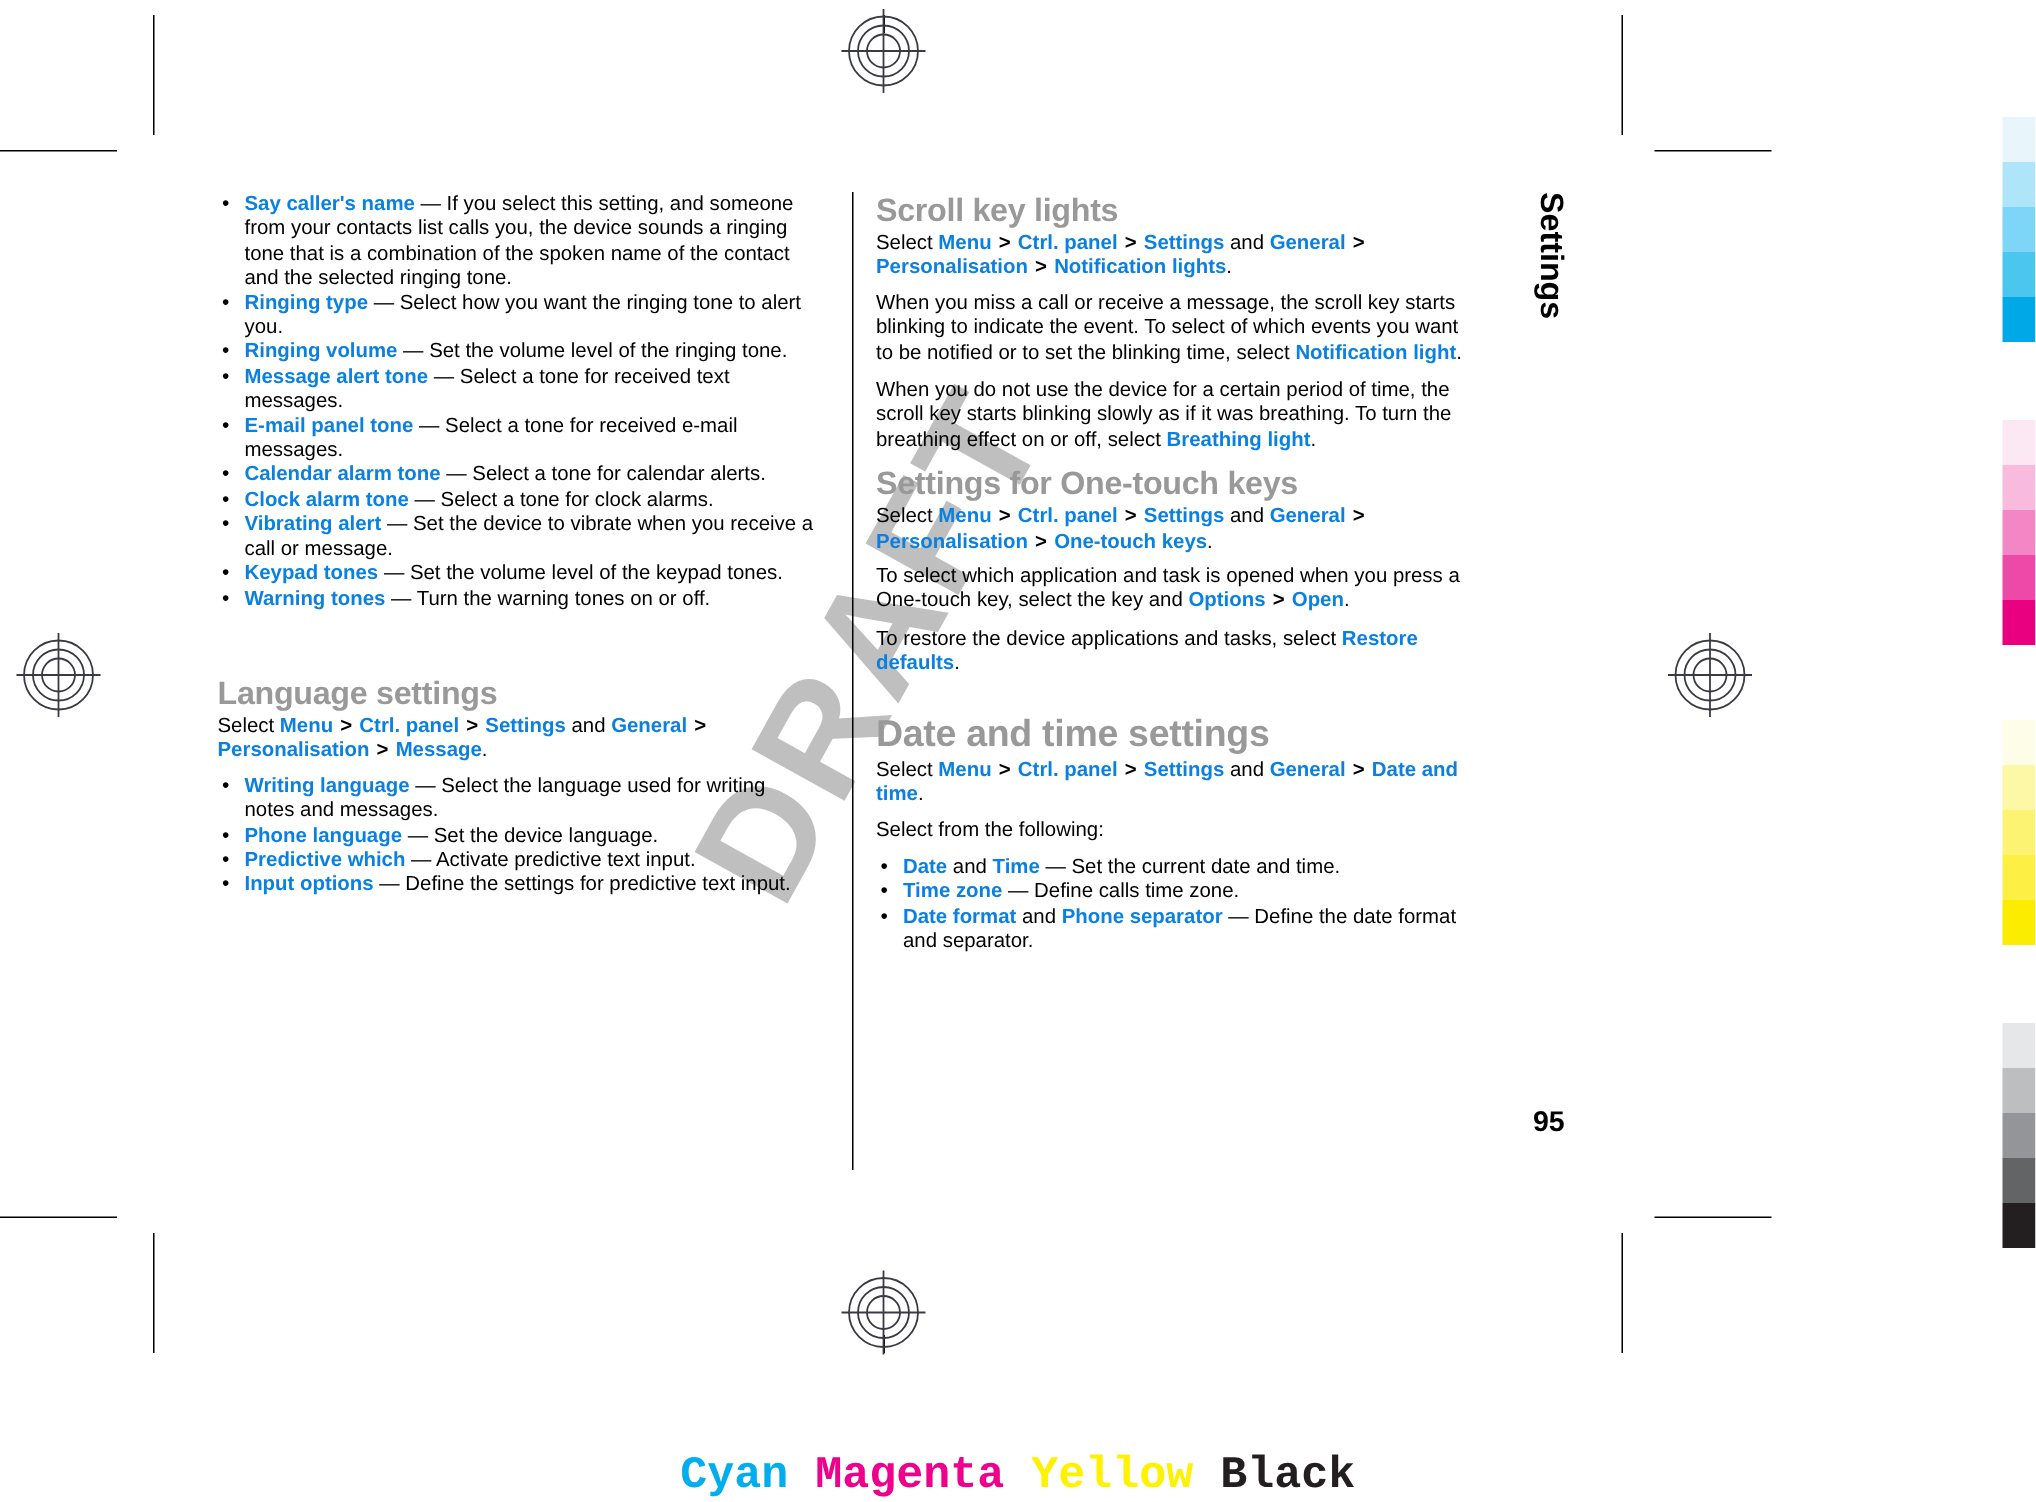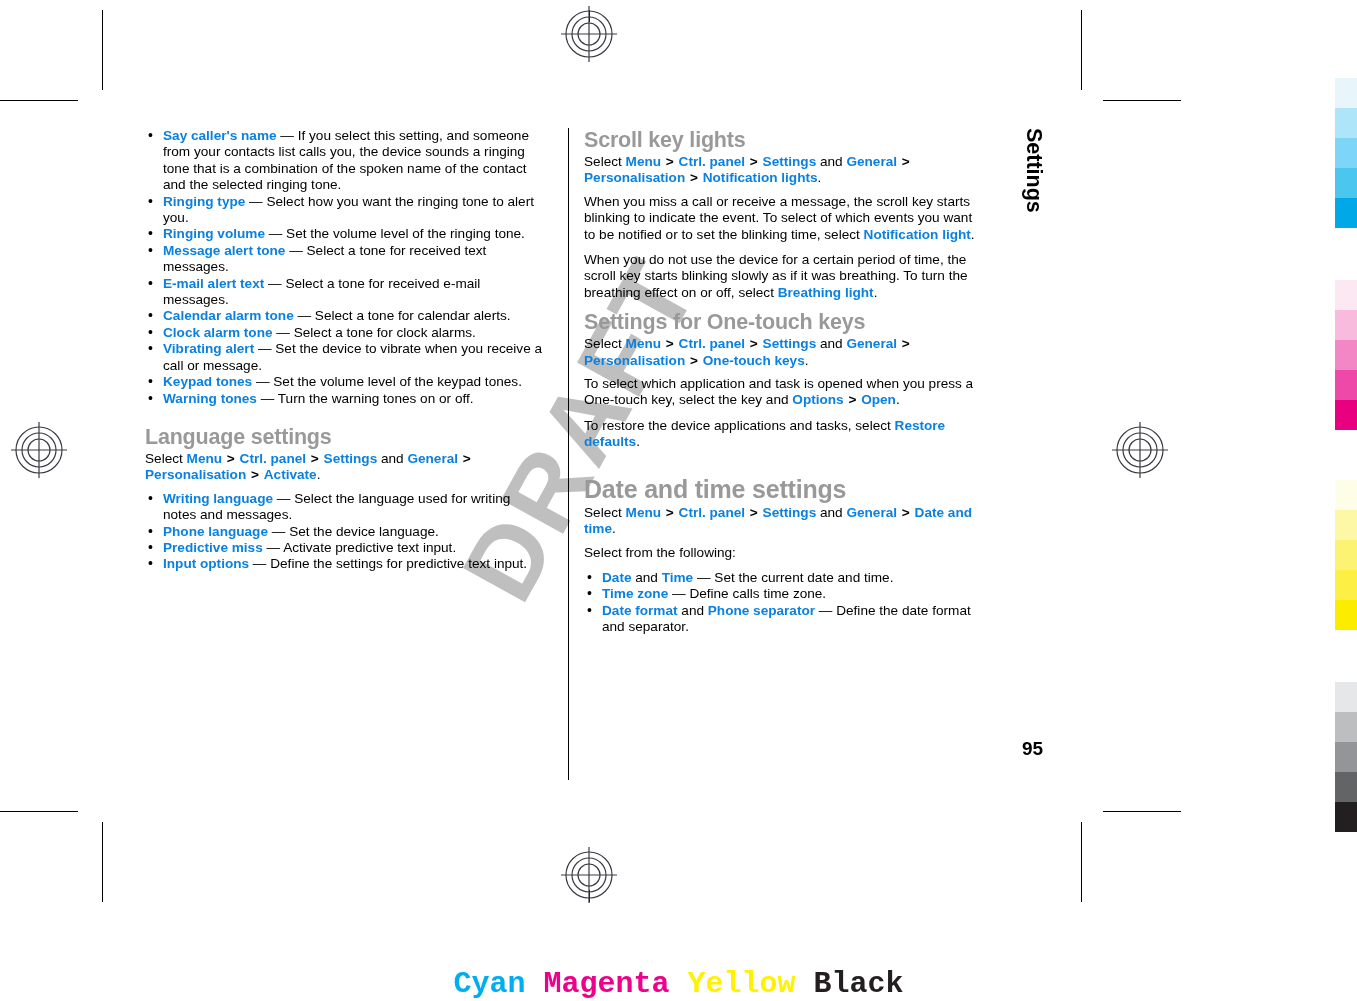--- a/index.html
+++ b/index.html
@@ -64,21 +64,21 @@
     line-height: 25px;
     font-weight: bold;
     color: #999999;
     margin: 0 0 1px 0;
     letter-spacing: -0.2px;
   }
   h2.sec.big {
     font-size: 25px;
     line-height: 29px;
   }
-  h2.sec.spaced { margin-top: 18px; }
+  h2.sec.spaced { margin-top: 43px; }
   h2.sec.spaced2 { margin-top: 24px; }
 
   p.para {
     margin: 0 0 9px 0;
   }
   p.para.tight { margin-bottom: 7px; }
 
   ul.bullets {
     list-style: none;
     margin: 0 0 0 0;
@@ -241,36 +241,36 @@
 
   <div class="divider"></div>
 
   <div class="col col-left">
 
     <ul class="bullets">
       <li><span class="b">Say caller's name</span><span class="k"> — If you select this setting, and someone from your contacts list calls you, the device sounds a ringing tone that is a combination of the spoken name of the contact and the selected ringing tone.</span></li>
       <li><span class="b">Ringing type</span><span class="k"> — Select how you want the ringing tone to alert you.</span></li>
       <li><span class="b">Ringing volume</span><span class="k"> — Set the volume level of the ringing tone.</span></li>
       <li><span class="b">Message alert tone</span><span class="k"> — Select a tone for received text messages.</span></li>
-      <li><span class="b">E-mail alert text</span><span class="k"> — Select a tone for received e-mail messages.</span></li>
+      <li><span class="b">E-mail panel tone</span><span class="k"> — Select a tone for received e-mail messages.</span></li>
       <li><span class="b">Calendar alarm tone</span><span class="k"> — Select a tone for calendar alerts.</span></li>
       <li><span class="b">Clock alarm tone</span><span class="k"> — Select a tone for clock alarms.</span></li>
       <li><span class="b">Vibrating alert</span><span class="k"> — Set the device to vibrate when you receive a call or message.</span></li>
       <li><span class="b">Keypad tones</span><span class="k"> — Set the volume level of the keypad tones.</span></li>
       <li><span class="b">Warning tones</span><span class="k"> — Turn the warning tones on or off.</span></li>
     </ul>
 
     <h2 class="sec spaced">Language settings</h2>
 
-    <p class="para tight"><span>Select</span> <span class="b">Menu</span> <span class="gt">&gt;</span> <span class="b">Ctrl. panel</span> <span class="gt">&gt;</span> <span class="b">Settings</span> <span>and</span> <span class="b">General</span> <span class="gt">&gt;</span> <span class="b">Personalisation</span> <span class="gt">&gt;</span> <span class="b">Activate</span><span>.</span></p>
+    <p class="para tight"><span>Select</span> <span class="b">Menu</span> <span class="gt">&gt;</span> <span class="b">Ctrl. panel</span> <span class="gt">&gt;</span> <span class="b">Settings</span> <span>and</span> <span class="b">General</span> <span class="gt">&gt;</span> <span class="b">Personalisation</span> <span class="gt">&gt;</span> <span class="b">Message</span><span>.</span></p>
 
     <ul class="bullets">
       <li><span class="b">Writing language</span><span class="k"> — Select the language used for writing notes and messages.</span></li>
       <li><span class="b">Phone language</span><span class="k"> — Set the device language.</span></li>
-      <li><span class="b">Predictive miss</span><span class="k"> — Activate predictive text input.</span></li>
+      <li><span class="b">Predictive which</span><span class="k"> — Activate predictive text input.</span></li>
       <li><span class="b">Input options</span><span class="k"> — Define the settings for predictive text input.</span></li>
     </ul>
 
   </div>
 
   <div class="col col-right">
 
     <h2 class="sec">Scroll key lights</h2>
 
     <p class="para tight"><span>Select</span> <span class="b">Menu</span> <span class="gt">&gt;</span> <span class="b">Ctrl. panel</span> <span class="gt">&gt;</span> <span class="b">Settings</span> <span>and</span> <span class="b">General</span> <span class="gt">&gt;</span> <span class="b">Personalisation</span> <span class="gt">&gt;</span> <span class="b">Notification lights</span><span>.</span></p>

